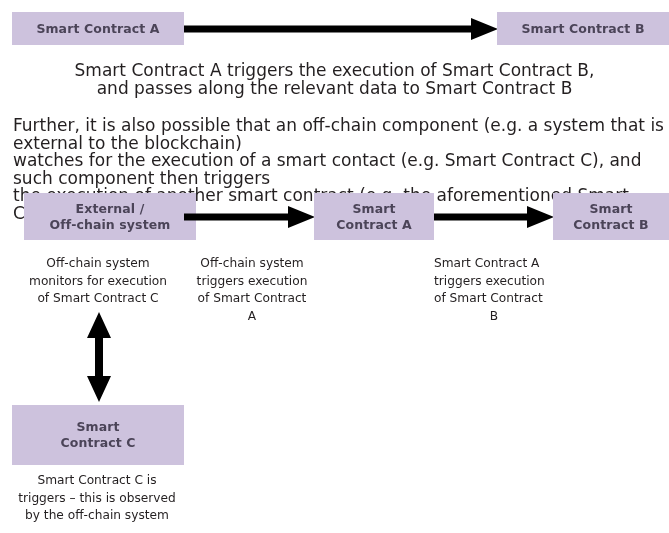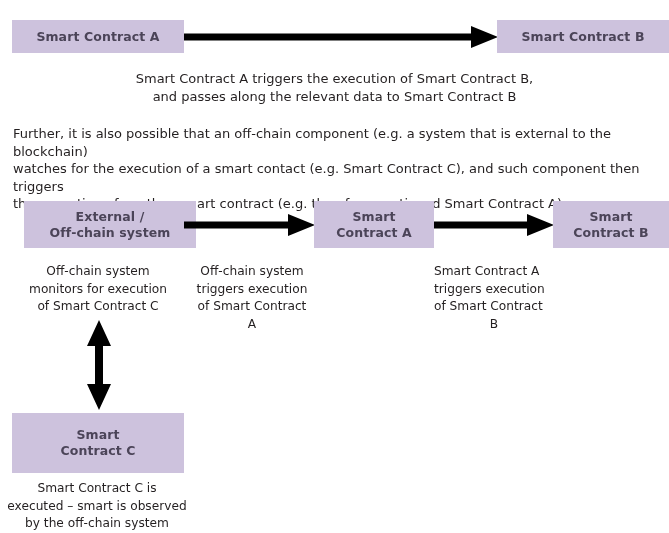--- a/index.html
+++ b/index.html
@@ -13,21 +13,20 @@
     position: relative;
     overflow: hidden;
     font-family: "DejaVu Sans", "Liberation Sans", sans-serif;
     color: #231f20;
   }
   .canvas {
     position: absolute;
     left: 0; top: 0;
     width: 669px;
     height: 526px;
-    margin-top: 8px;
   }
   .box {
     position: absolute;
     background: #cdc2dd;
     color: #4b4458;
     font-weight: bold;
     font-size: 12.5px;
     line-height: 16px;
     display: flex;
     align-items: center;
@@ -67,21 +66,21 @@
     left: 84px;
     top: 312px;
     width: 30px;
     height: 90px;
   }
   #arrow-v svg { display: block; width: 100%; height: 100%; }
 
   
   .body-text {
     position: absolute;
-    font-size: 13px;
+    font-size: 17px;
     line-height: 17.5px;
     color: #231f20;
   }
   #caption-1 {
     left: 0px; top: 62px; width: 669px;
     text-align: center;
     white-space: pre-line;
   }
   #paragraph-1 {
     left: 13px; top: 117px; width: 660px;
@@ -160,16 +159,16 @@
   <div id="arrow-v">
     <svg viewBox="0 0 30 90" preserveAspectRatio="none" aria-hidden="true">
       <polygon points="15,0 27,26 19,26 19,64 27,64 15,90 3,64 11,64 11,26 3,26" fill="#000000"></polygon>
     </svg>
   </div>
 
   <div class="box" id="box-c">Smart
 Contract C</div>
 
   <div class="caption-small" id="caption-exec-c">Smart Contract C is
-executed – smart is observed
+triggers – this is observed
 by the off-chain system</div>
 
 </div>
 
 </body></html>

